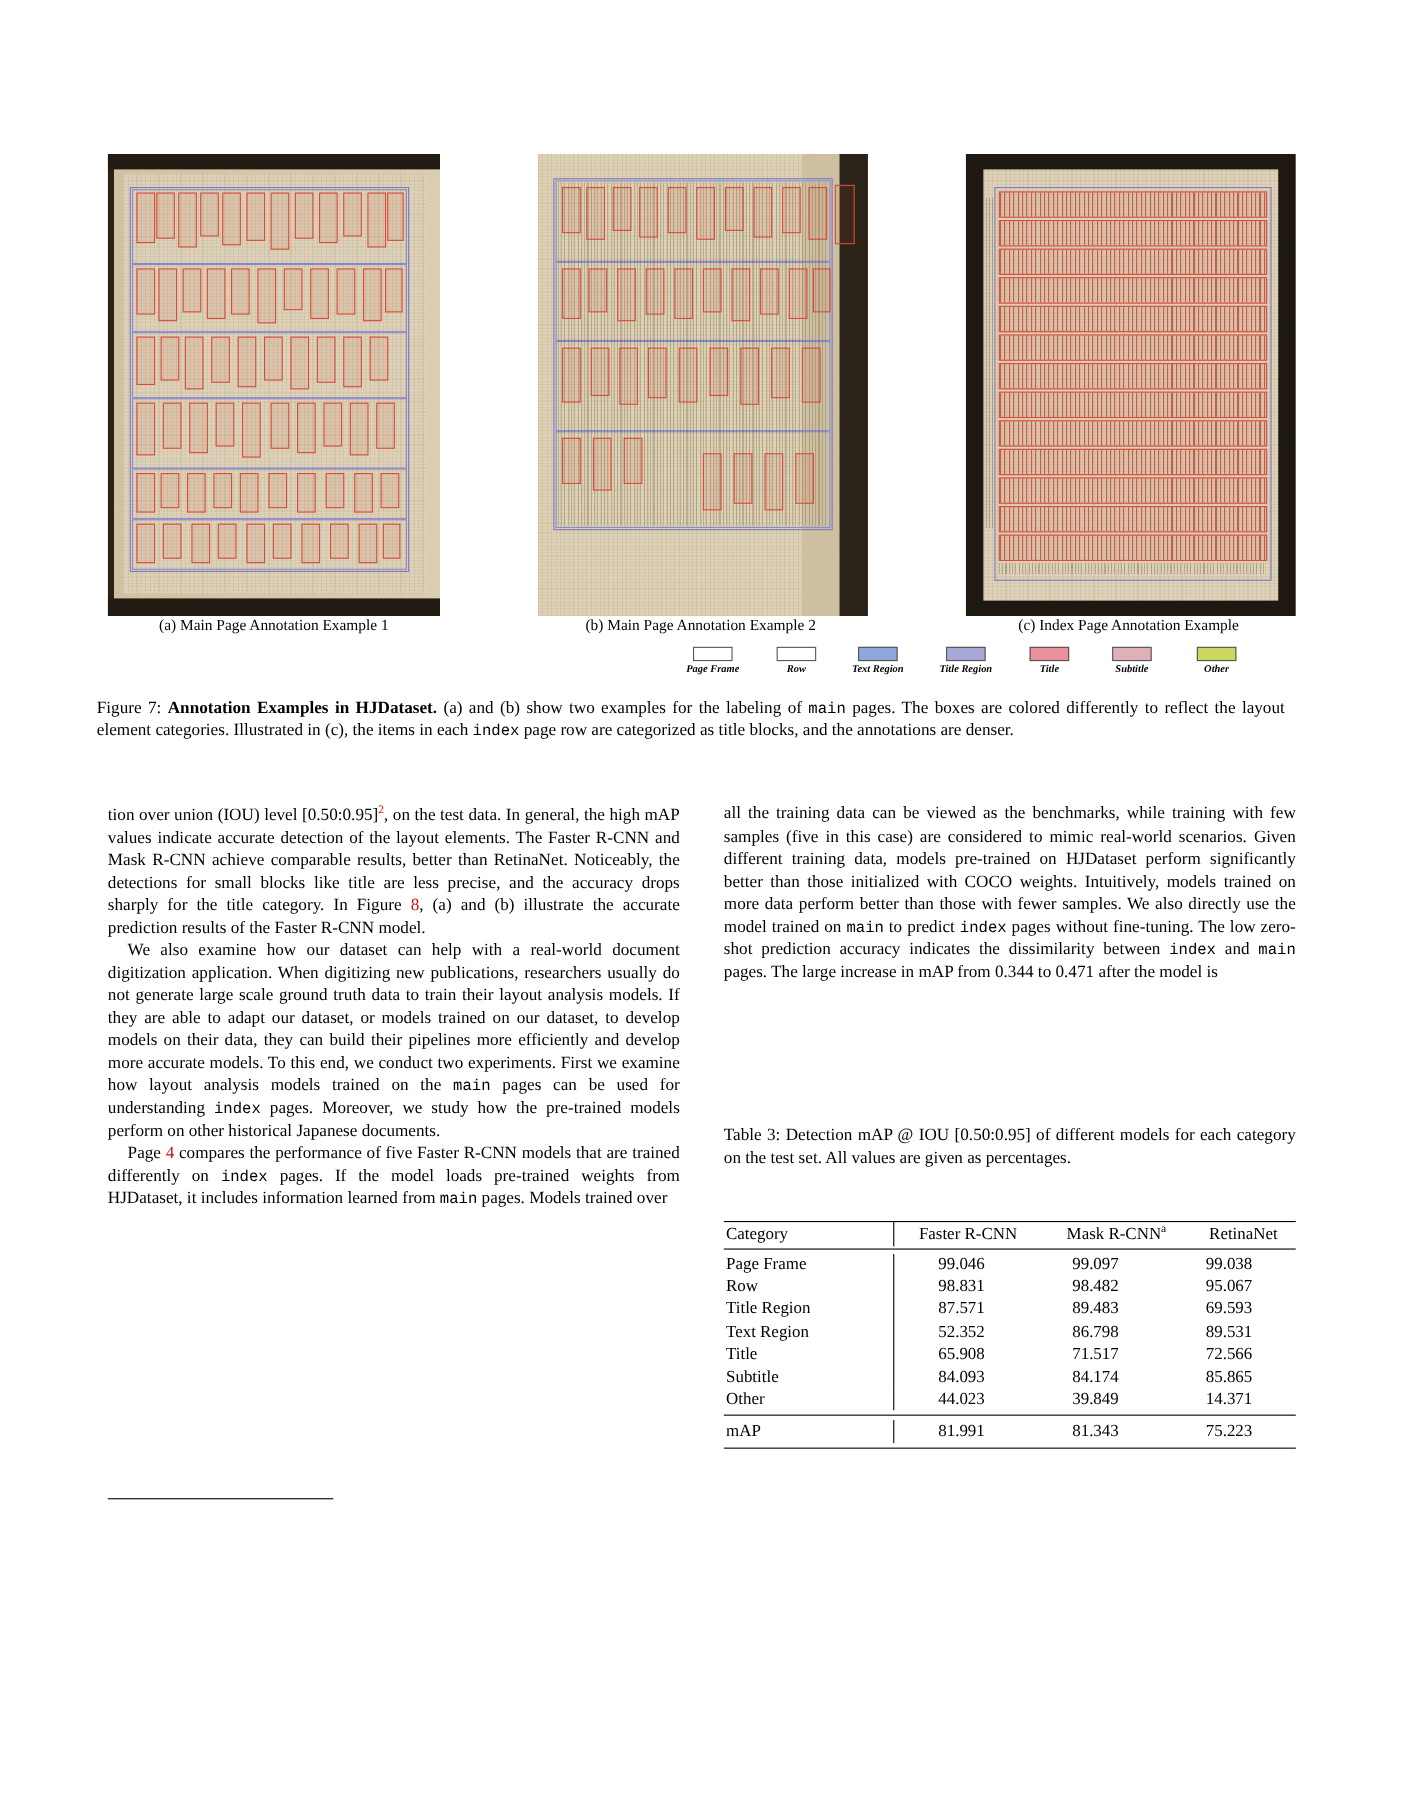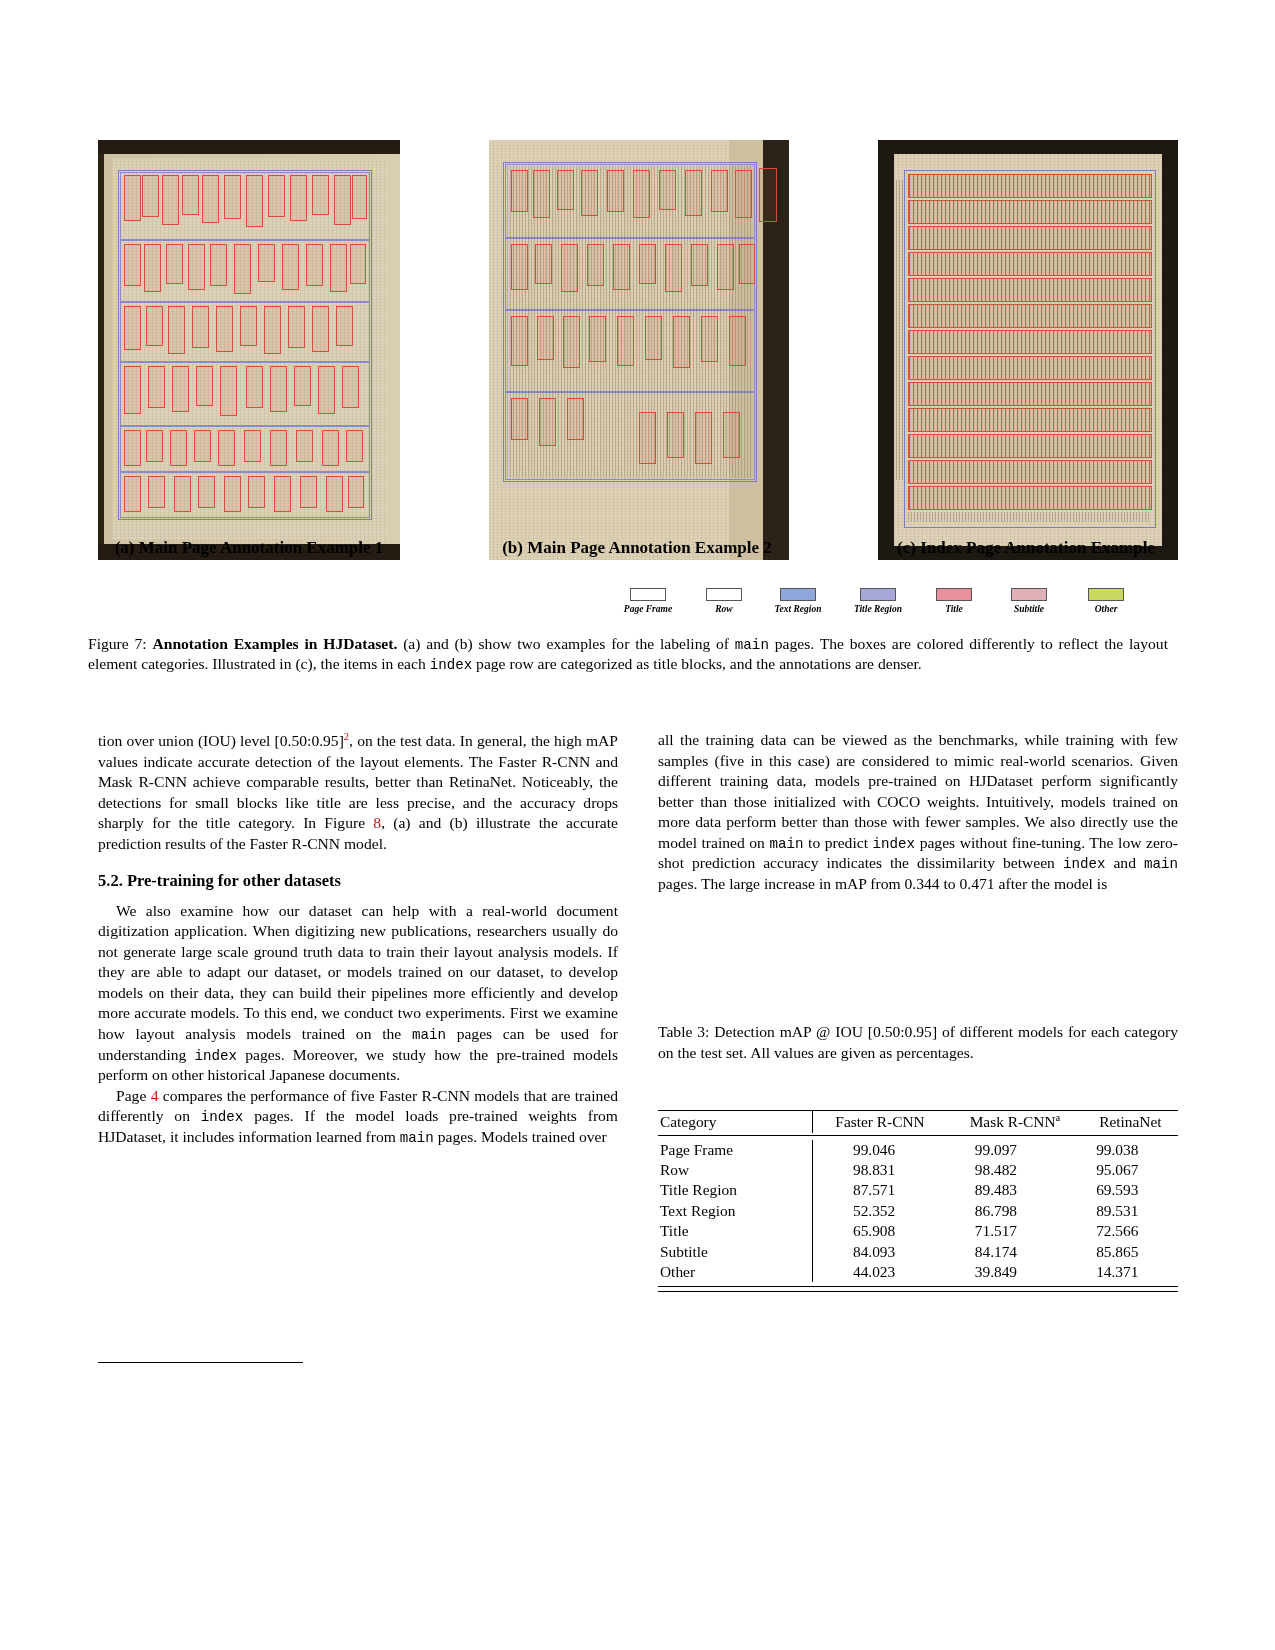--- a/index.html
+++ b/index.html
@@ -88,25 +88,25 @@
   }
   .index-band {
     position: absolute;
     border: 1.2px solid #d94b3a;
     background: rgba(217,75,58,0.12);
     background-image: repeating-linear-gradient(90deg, rgba(190,60,45,0.75) 0px, rgba(190,60,45,0.75) 1px, rgba(0,0,0,0) 1px, rgba(0,0,0,0) 4px);
   }
   .fig-caption-row {
     position: absolute;
     left: 98px;
-    top: 538px;
+    top: 562px;
     width: 1080px;
     height: 16px;
-    font-size: 17px;
-    font-weight: bold;
+    font-size: 14px;
+    font-weight: normal;
     font-family: "Liberation Serif", serif;
   }
   .fig-caption-row span {
     position: absolute;
     text-align: center;
     white-space: nowrap;
   }
   .cap-a { left: 0; width: 302px; }
   .cap-b { left: 389px; width: 300px; }
   .cap-c { left: 778px; width: 300px; }
@@ -454,21 +454,20 @@
 
   <div class="fig7-caption">
     <span>Figure 7:</span>
     <b>Annotation Examples in HJDataset.</b>
     <span>(a) and (b) show two examples for the labeling of </span><code>main</code><span> pages. The boxes are colored differently to reflect the layout element categories. Illustrated in (c), the items in each </span><code>index</code><span> page row are categorized as title blocks, and the annotations are denser.</span>
   </div>
 
   <div class="col col-left">
     <p><span>tion over union (IOU) level [0.50:0.95]</span><span class="sup red">2</span><span>, on the test data. In general, the high mAP values indicate accurate detection of the layout elements. The Faster R-CNN and Mask R-CNN achieve comparable results, better than RetinaNet. Noticeably, the detections for small blocks like title are less precise, and the accuracy drops sharply for the title category. In Figure </span><span class="ref">8</span><span>, (a) and (b) illustrate the accurate prediction results of the Faster R-CNN model.</span></p>
 
-    <h3>5.2. Pre-training for other datasets</h3>
 
     <p class="indent"><span>We also examine how our dataset can help with a real-world document digitization application. When digitizing new publications, researchers usually do not generate large scale ground truth data to train their layout analysis models. If they are able to adapt our dataset, or models trained on our dataset, to develop models on their data, they can build their pipelines more efficiently and develop more accurate models. To this end, we conduct two experiments. First we examine how layout analysis models trained on the </span><code>main</code><span> pages can be used for understanding </span><code>index</code><span> pages. Moreover, we study how the pre-trained models perform on other historical Japanese documents.</span></p>
 
     <p class="indent"><span>Page </span><span class="ref">4</span><span> compares the performance of five Faster R-CNN models that are trained differently on </span><code>index</code><span> pages. If the model loads pre-trained weights from HJDataset, it includes information learned from </span><code>main</code><span> pages. Models trained over</span></p>
   </div>
 
   <div class="footnote-rule"></div>
 
   <div class="col col-right">
     <p><span>all the training data can be viewed as the benchmarks, while training with few samples (five in this case) are considered to mimic real-world scenarios. Given different training data, models pre-trained on HJDataset perform significantly better than those initialized with COCO weights. Intuitively, models trained on more data perform better than those with fewer samples. We also directly use the model trained on </span><code>main</code><span> to predict </span><code>index</code><span> pages without fine-tuning. The low zero-shot prediction accuracy indicates the dissimilarity between </span><code>index</code><span> and </span><code>main</code><span> pages. The large increase in mAP from 0.344 to 0.471 after the model is</span></p>
@@ -531,17 +530,27 @@
         </tr>
         <tr>
           <td class="cat vline">Other</td>
           <td>44.023</td>
           <td>39.849</td>
           <td>14.371</td>
         </tr>
       </tbody>
     </table>
     <div class="t3-rule" style="margin-top:4px;"></div>
+    <table class="t3-inner" style="margin-top:4px;">
+      <tbody>
+        <tr>
+          <td class="cat vline">mAP</td>
+          <td>81.991</td>
+          <td>81.343</td>
+          <td>75.223</td>
+        </tr>
+      </tbody>
+    </table>
     <div class="t3-rule" style="margin-top:4px;"></div>
   </div>
 
 
 </div>
 
 </body></html>

